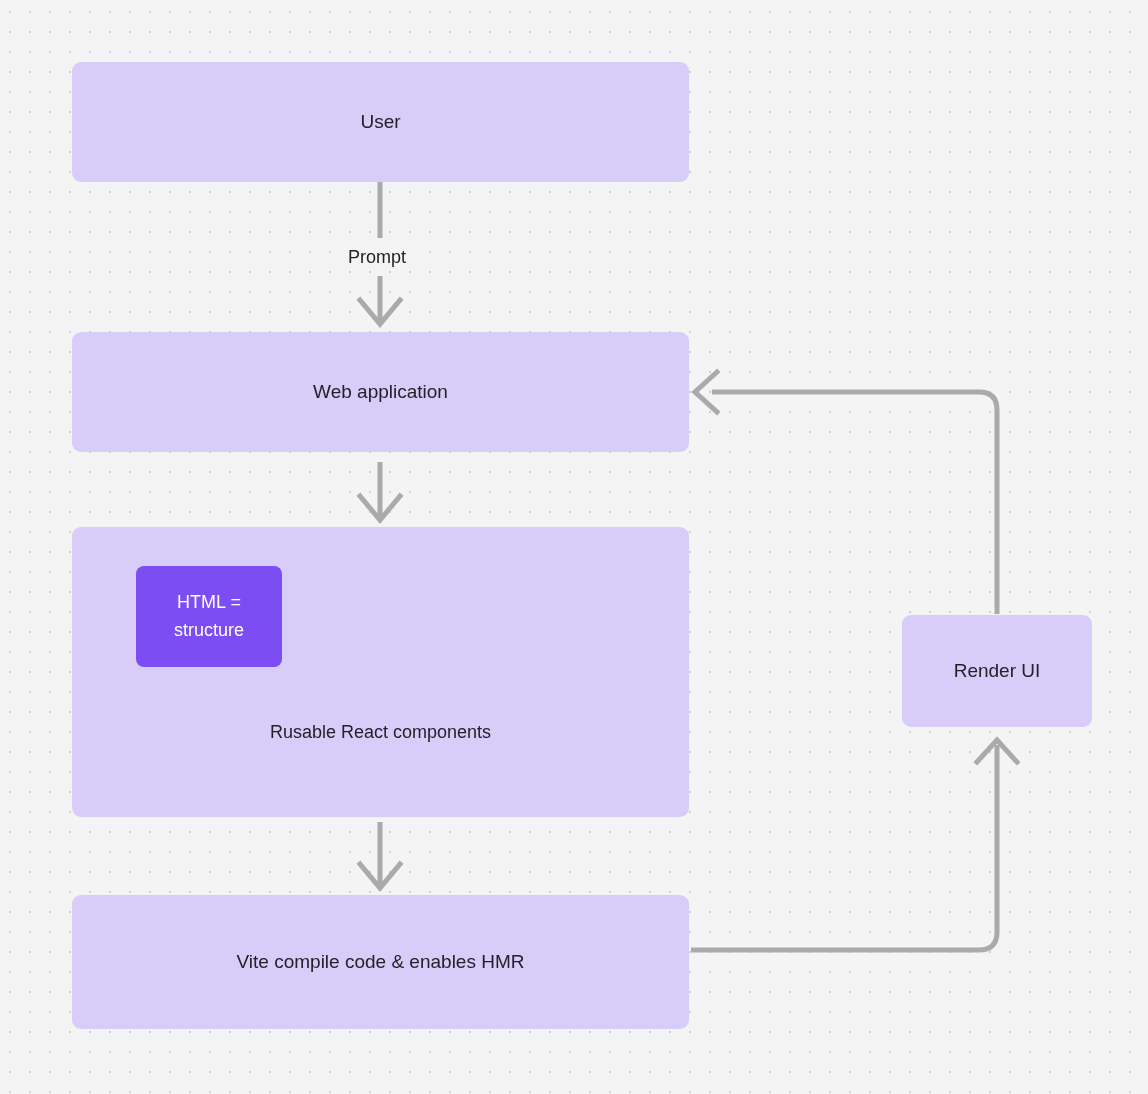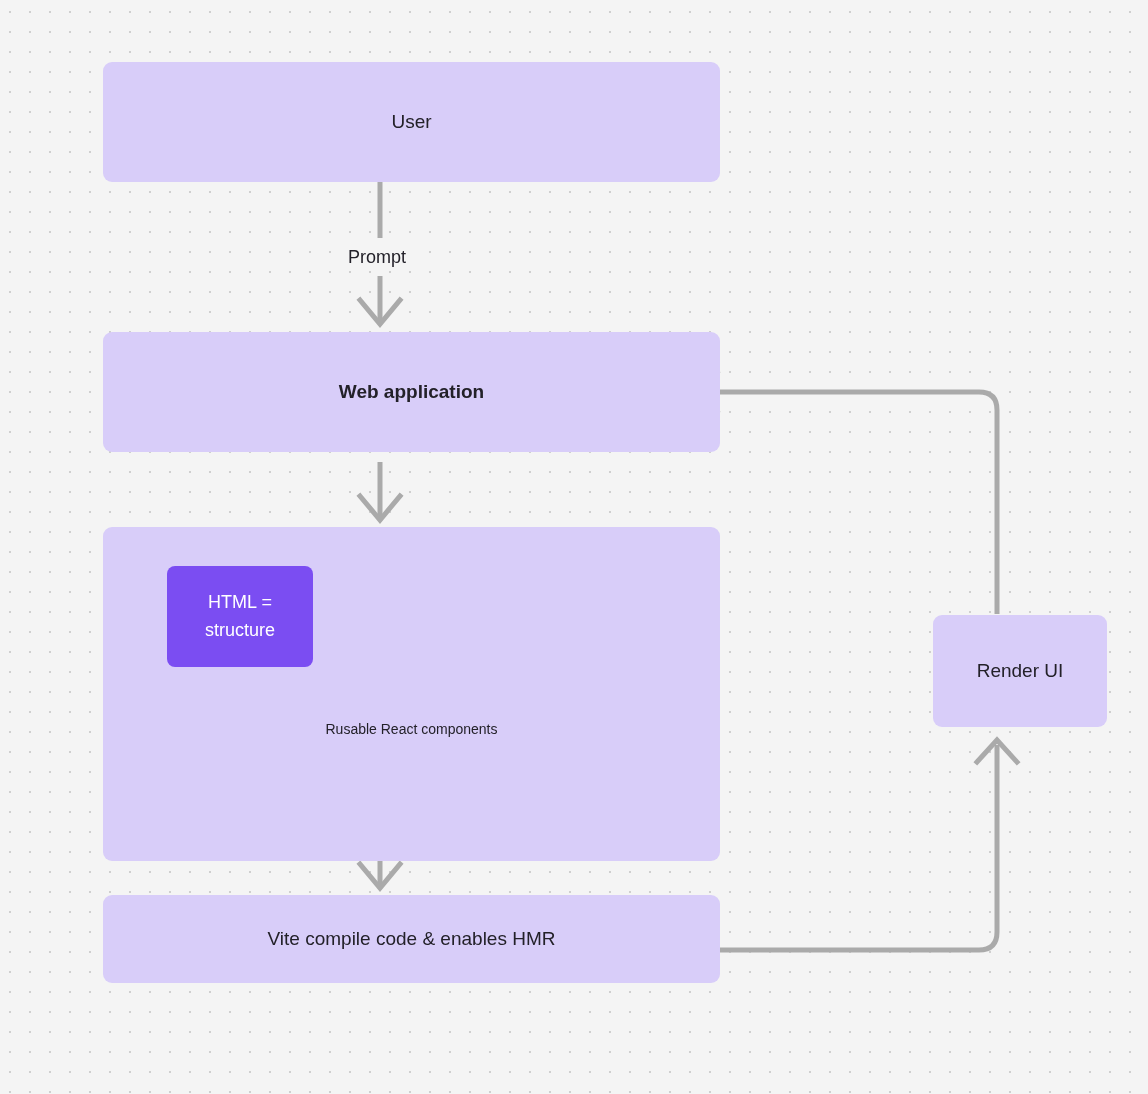--- a/index.html
+++ b/index.html
@@ -25,34 +25,33 @@
     display: flex;
     align-items: center;
     justify-content: center;
     text-align: center;
   }
   .node-lav {
     background: #d8cdf9;
     color: #232129;
     font-size: 19px;
     line-height: 1.35;
-    margin-left: 31px;
   }
   .node-purple {
     background: #7b4df2;
     color: #ffffff;
     font-size: 18px;
     line-height: 1.55;
     border-radius: 8px;
     padding: 0 10px;
   }
   .group-label {
     position: absolute;
     color: #232129;
-    font-size: 14px;
+    font-size: 18px;
     text-align: center;
     width: 100%;
     left: 0;
   }
   .edge-label {
     position: absolute;
     font-size: 18px;
     color: #232129;
     background: #f4f4f4;
     padding: 2px 7px;
@@ -106,42 +105,42 @@
   </svg>
 
   <div class="node node-lav" style="left:72px; top:62px; width:617px; height:120px;">
     <span>User</span>
   </div>
 
   <div class="edge-label" style="left:341px; top:245px;text-align:center;">
     <span>Prompt</span>
   </div>
 
-  <div class="node node-lav" style="left:72px; top:332px; width:617px; height:120px;font-weight:bold;">
+  <div class="node node-lav" style="left:72px; top:332px; width:617px; height:120px;">
     <span>Web application</span>
   </div>
 
-  <div class="node node-lav" style="left:72px; top:527px; width:617px; height:334px; display:block;">
+  <div class="node node-lav" style="left:72px; top:527px; width:617px; height:290px; display:block;">
 
     <div style="position:absolute; left:64px; top:39px; display:flex; gap:26px;">
 
       <div class="node node-purple" style="position:relative; left:0; top:0; width:146px; height:101px; flex-direction:column;">
         <span>HTML =</span>
         <span>structure</span>
       </div>
 
 
     </div>
 
     <div class="group-label" style="top:193px;">
       <span>Rusable React components</span>
     </div>
   </div>
 
-  <div class="node node-lav" style="left:72px; top:895px; width:617px; height:88px;">
+  <div class="node node-lav" style="left:72px; top:895px; width:617px; height:134px;">
     <span>Vite compile code &amp; enables HMR</span>
   </div>
 
-  <div class="node node-lav" style="left:902px; top:615px; width:174px; height:112px;">
+  <div class="node node-lav" style="left:902px; top:615px; width:190px; height:112px;">
     <span>Render UI</span>
   </div>
 
 </div>
 
 </body></html>

